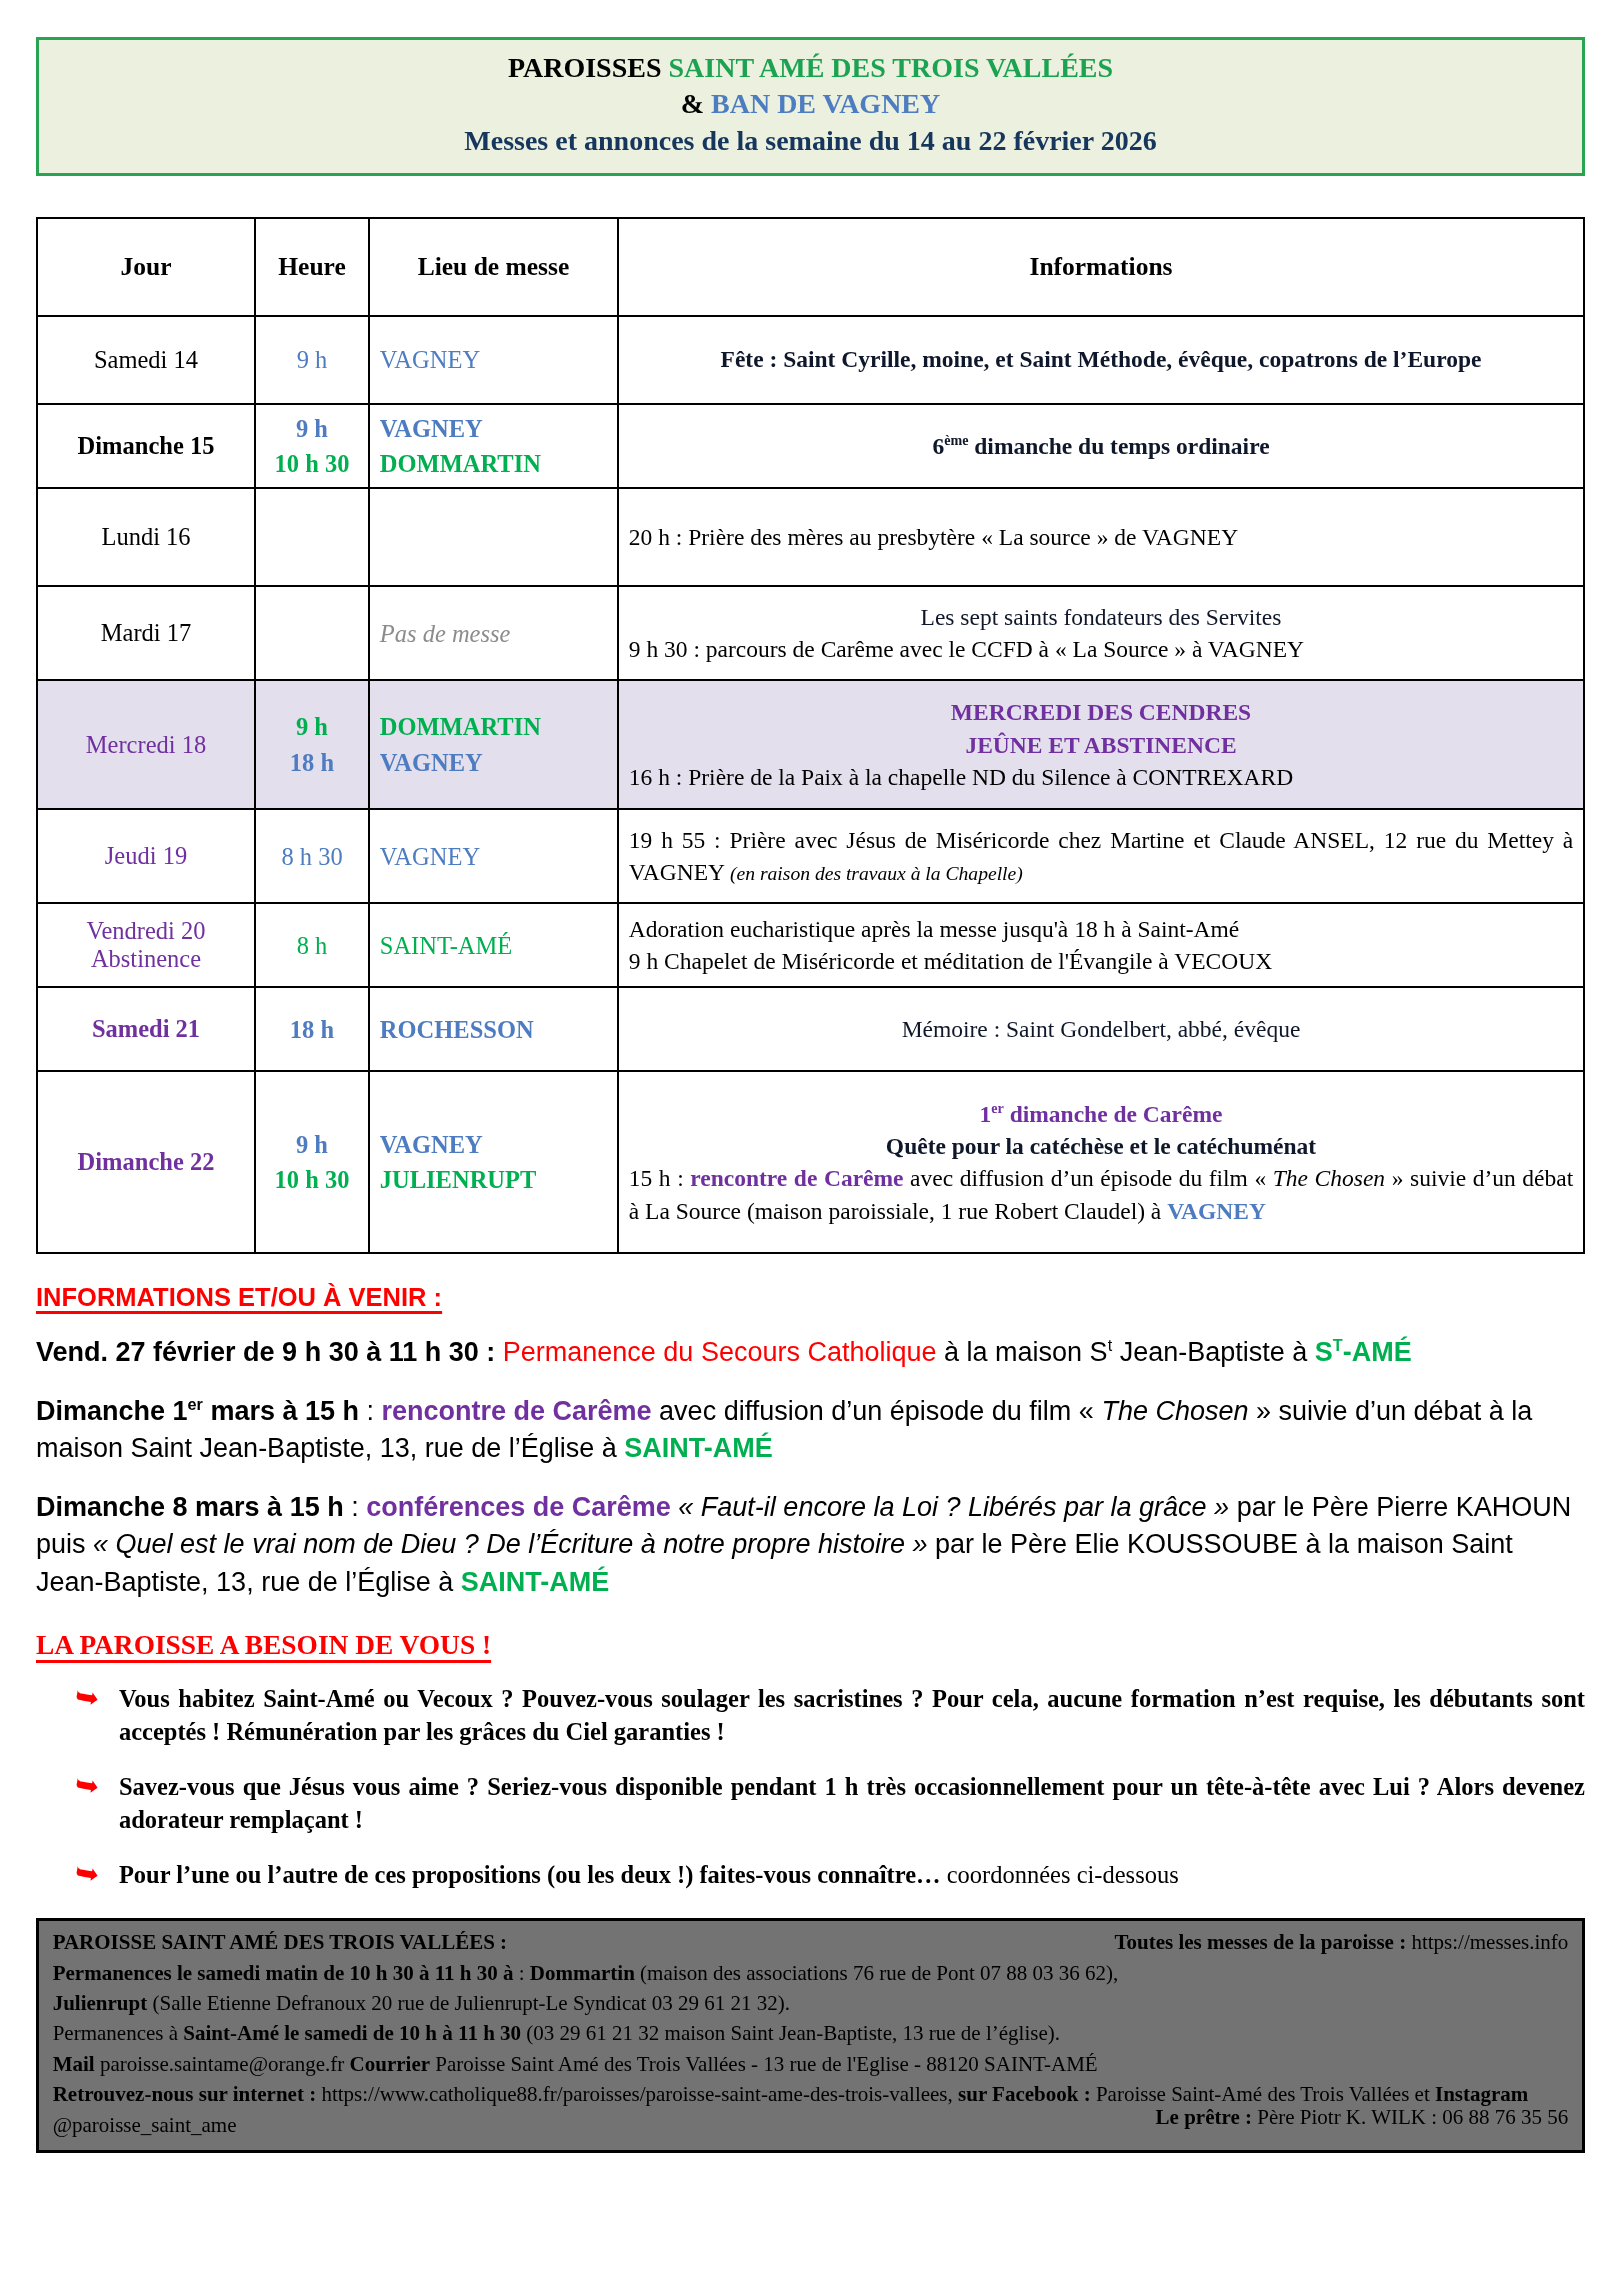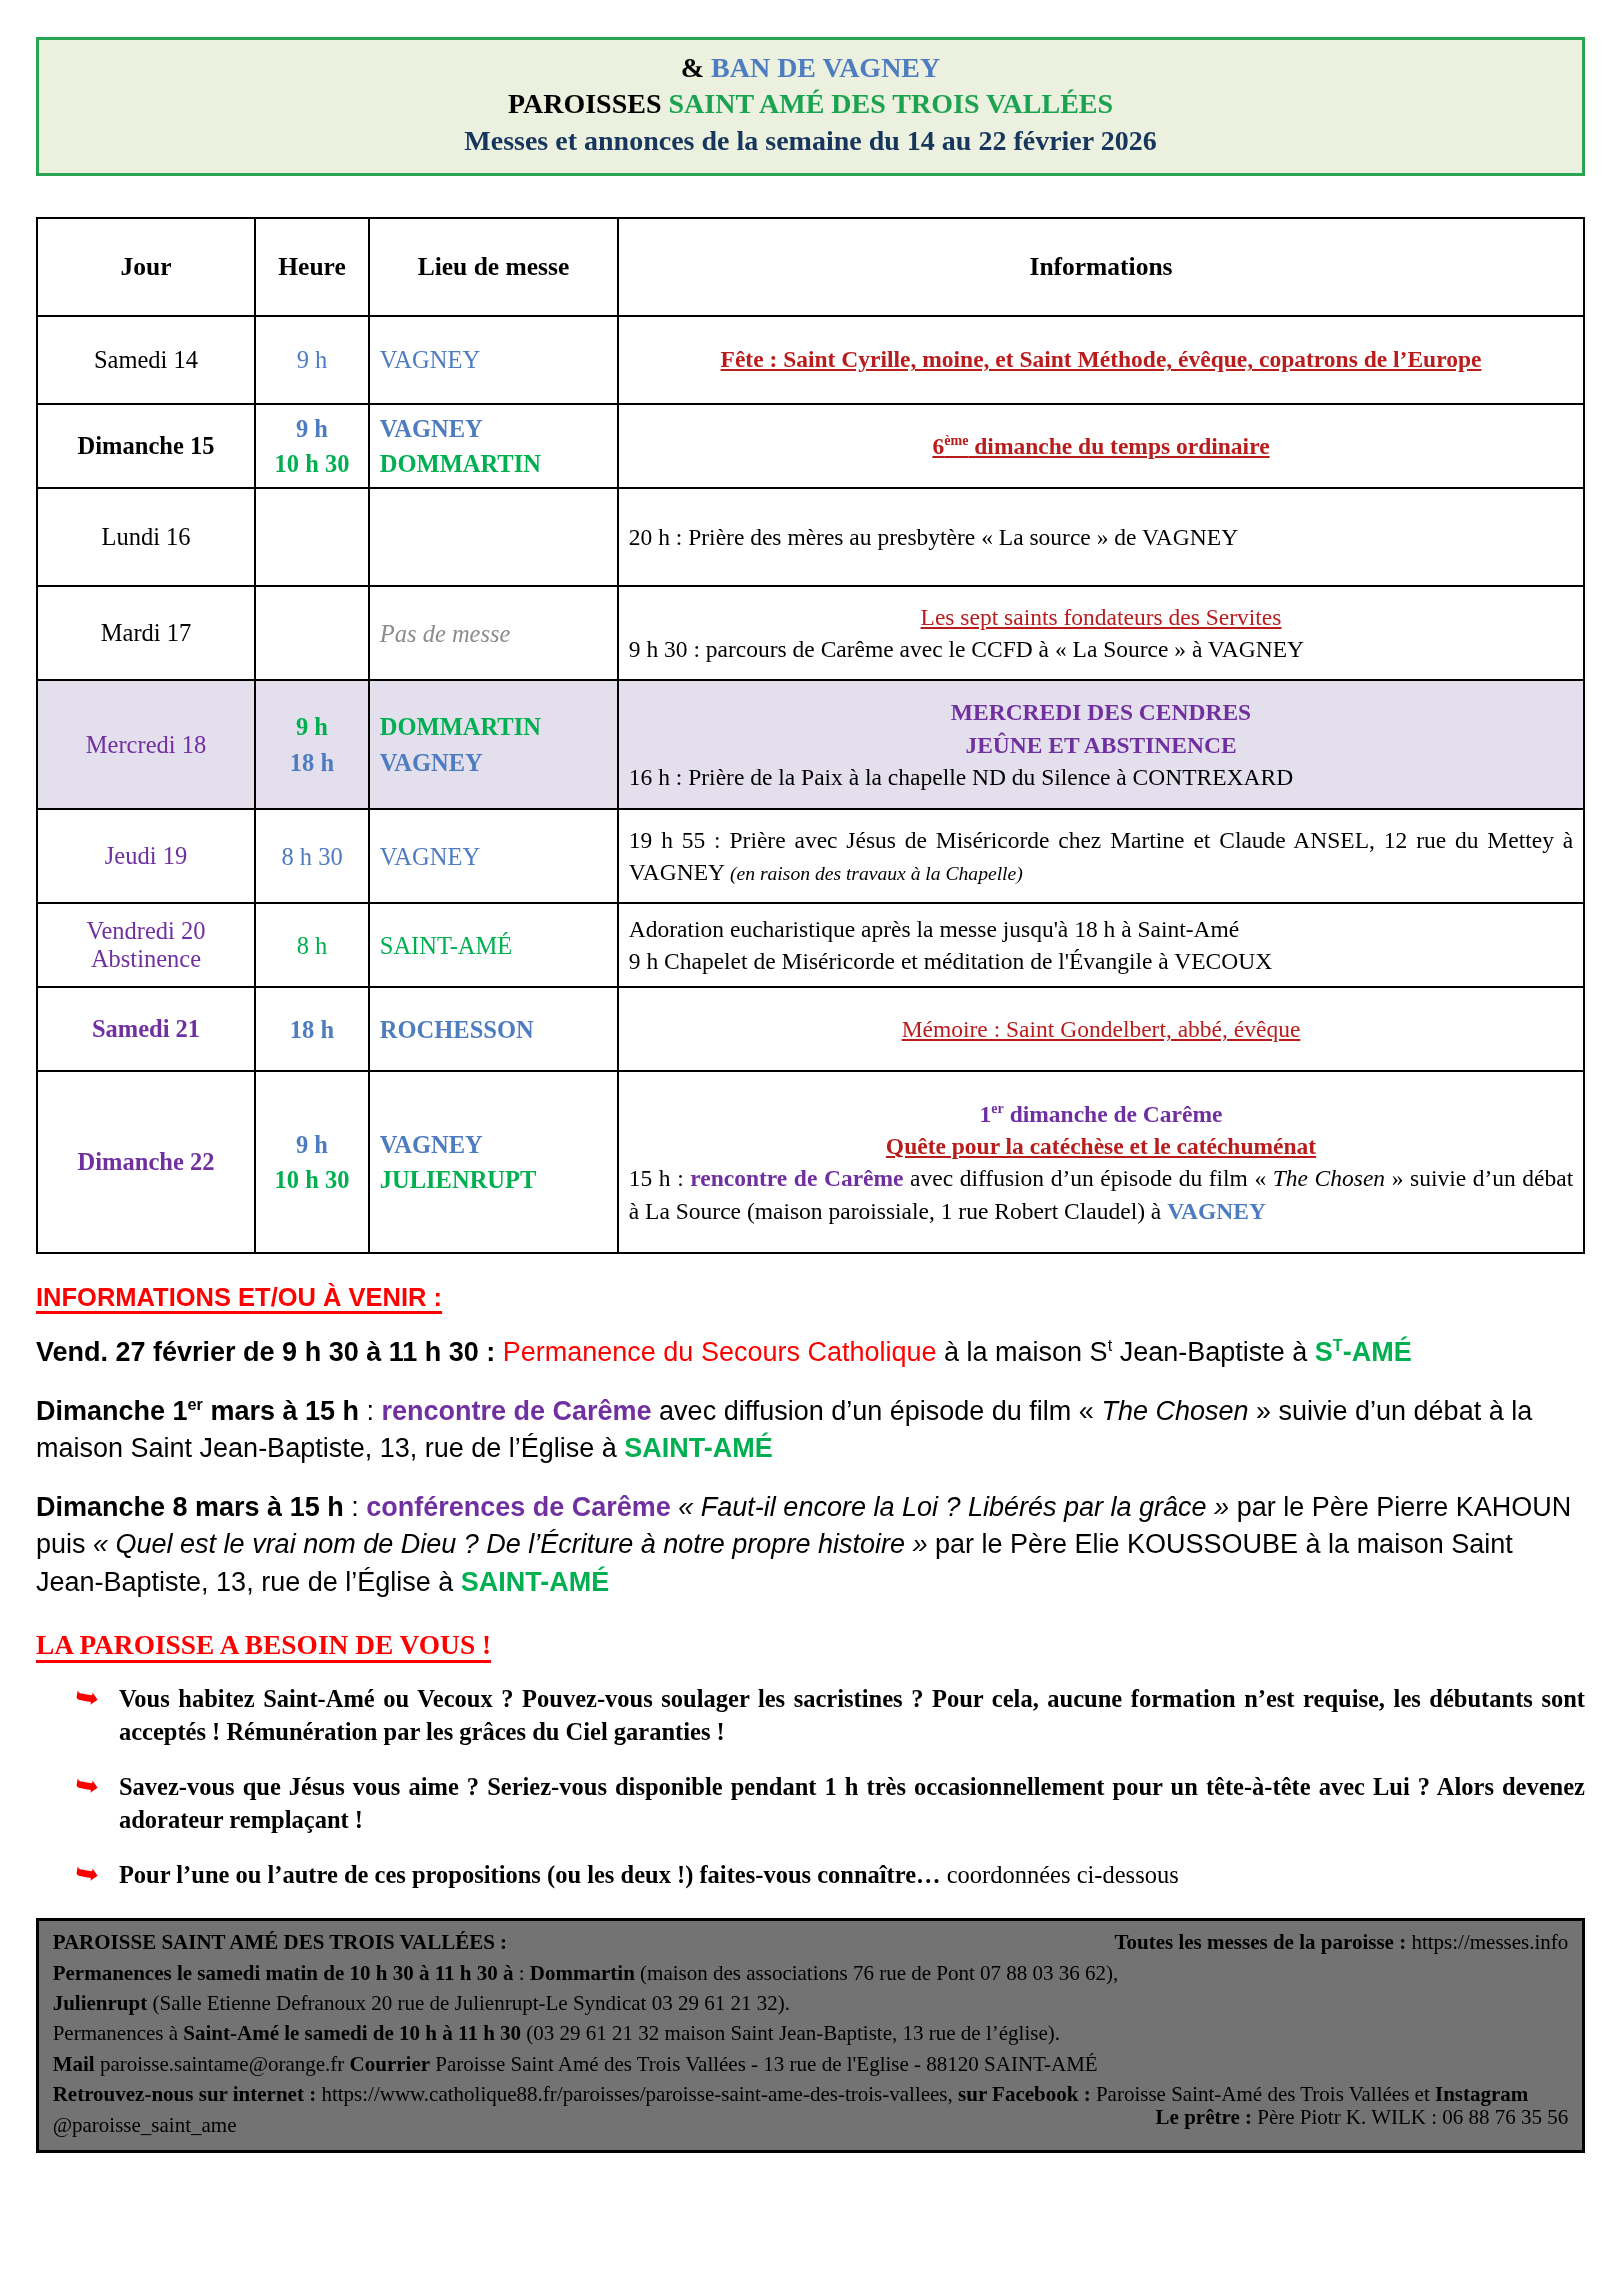--- a/index.html
+++ b/index.html
@@ -9,21 +9,21 @@
     padding:37px 36px 25.5px 36px;
     font-family:"Liberation Serif","DejaVu Serif",serif;
     color:#000;
   }
   .b  { font-weight:bold; }
   .it { font-style:italic; }
   .center { text-align:center; }
   .just   { text-align:justify; }
   .c-blue   { color:#4e7cc0; }
   .c-green  { color:#00b050; }
-  .c-orange { color:#b91c1c;text-decoration:underline; }
+  .c-orange { color:#0f172a; }
   .c-purple { color:#7030a0; }
   .c-red    { color:#ff0000; }
   .c-gray   { color:#8c8c8c; }
   .c-navy   { color:#17365d; }
   sup { font-size:60%; }
 
   
   .header-box {
     border:3.9px solid #28a452;
     background:#ebf1de;
@@ -104,26 +104,26 @@
   }
   .f-row1 { display:flex; justify-content:space-between; }
   .f-line-last { position:relative; }
   .f-pretre { position:absolute; right:0; bottom:8px; }
 </style>
 </head>
 <body>
 
 <div class="header-box">
   <div>
+    <span>PAROISSES</span>
+    <span class="t-green">SAINT AMÉ DES TROIS VALLÉES</span>
+  </div>
+  <div>
     <span>&amp;</span>
     <span class="t-blue">BAN DE VAGNEY</span>
-  </div>
-  <div>
-    <span>PAROISSES</span>
-    <span class="t-green">SAINT AMÉ DES TROIS VALLÉES</span>
   </div>
   <div class="c-navy">Messes et annonces de la semaine du 14 au 22 février 2026</div>
 </div>
 
 <table class="mass-table">
   <colgroup>
     <col style="width:218px">
       <col style="width:114px">
       <col style="width:249px">
       <col>

